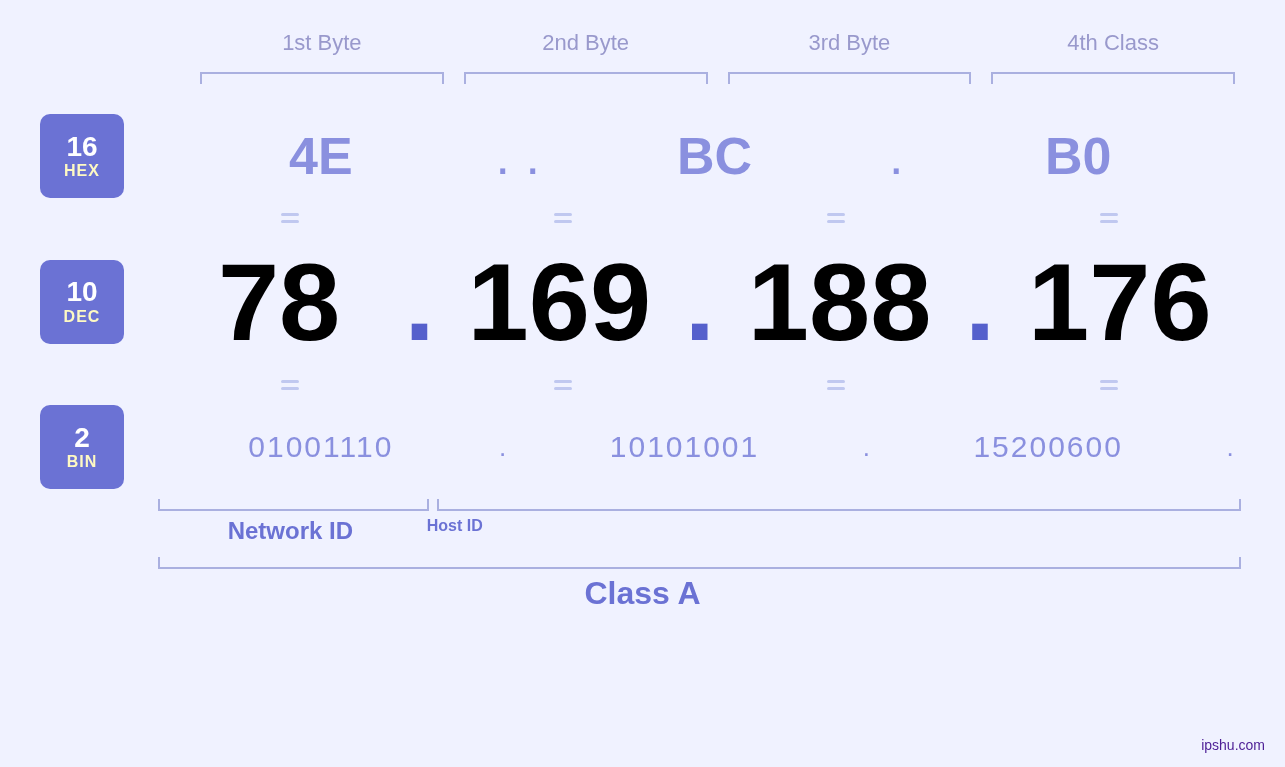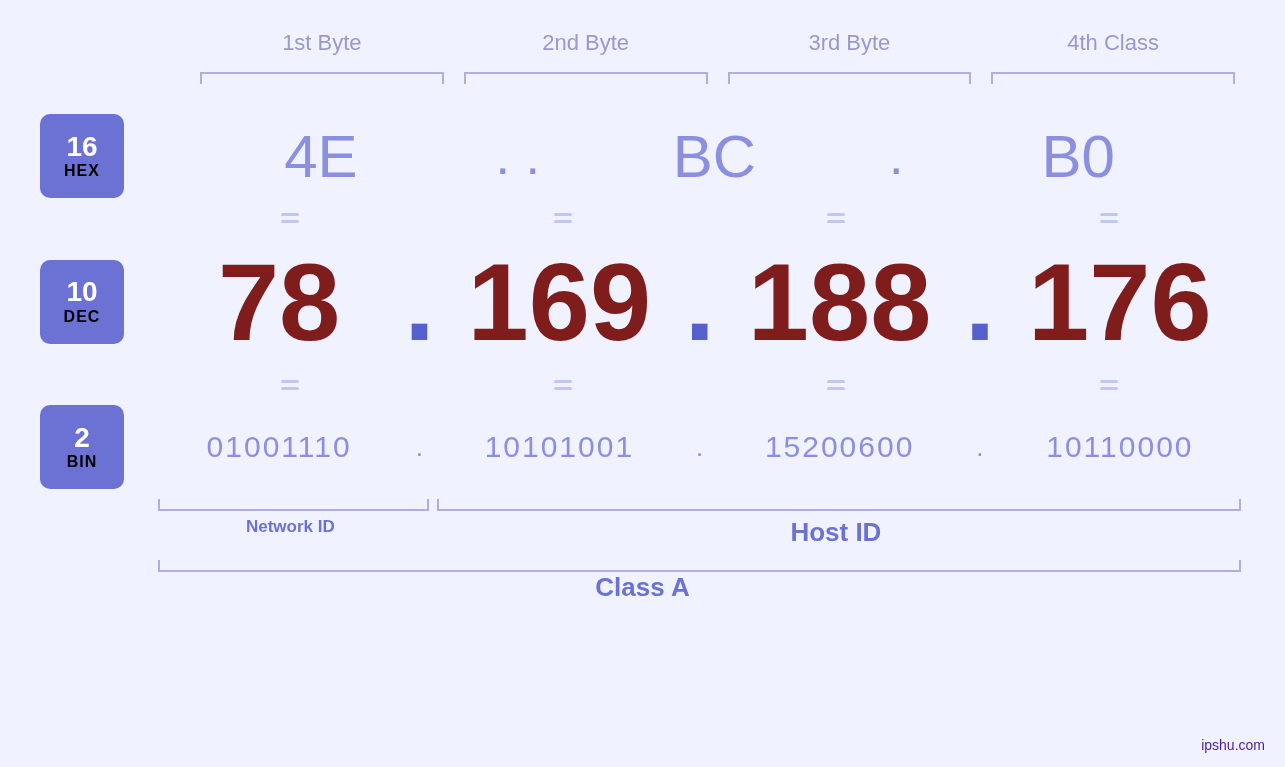--- a/index.html
+++ b/index.html
@@ -80,21 +80,21 @@
     }
 
     .badge-number {
       color: white;
       font-size: 28px;
       font-weight: 700;
       line-height: 1.1;
     }
 
     .badge-label {
-      color: #000000;
+      color: #fef9c3;
       font-size: 16px;
       font-weight: 600;
       letter-spacing: 1px;
     }
 
     
     .columns {
       flex: 1;
       display: flex;
       align-items: center;
@@ -110,52 +110,53 @@
       color: #6b72d4;
       font-size: 36px;
       font-weight: 400;
       flex-shrink: 0;
       width: 30px;
       text-align: center;
     }
 
     
     .hex-value {
-      font-size: 60px;
-      font-weight: 400;
+      font-size: 52px;
+      font-weight: 700;
       color: #8a90df;
     }
 
     
     .dec-value {
       font-size: 110px;
       font-weight: 700;
-      color: #7f1d1d;
+      color: #000000;
       line-height: 1;
     }
 
     .dec-dot {
       font-size: 110px;
       font-weight: 700;
       color: #5560cc;
     }
 
     
     .bin-value {
       font-size: 30px;
       font-weight: 400;
       color: #8a90df;
       letter-spacing: 2px;
     }
 
     .class-label {
       text-align: right;
       color: #6b72d4;
-      font-size: 26px;
+      font-size: 32px;
       font-weight: 600;
+      margin-top: 6px;
     }
 
     .watermark {
       position: absolute;
       bottom: 14px;
       right: 20px;
       color: #4c1d95;
       font-size: 14px;
     }
 
@@ -308,34 +309,33 @@
       <span class="badge-number">2</span>
       <span class="badge-label">BIN</span>
     </div>
     <div class="columns">
       <div class="col-value bin-value">01001110</div>
       <div class="col-dot dot-separator" style="font-size:26px;">.</div>
       <div class="col-value bin-value">10101001</div>
       <div class="col-dot dot-separator" style="font-size:26px;">.</div>
       <div class="col-value bin-value">15200600</div>
       <div class="col-dot dot-separator" style="font-size:26px;">.</div>
-      <div class="col-value bin-value">10110000</div>
     </div>
   </div>
 
   <div style="display:flex; width:100%; padding-left:114px; margin-top:10px;">
 
     <div style="flex:1; margin:0 4px; border-bottom:2px solid #aab0e0; border-left:2px solid #aab0e0; border-right:2px solid #aab0e0; height:12px;"></div>
 
     <div style="flex:3; margin:0 4px; border-bottom:2px solid #aab0e0; border-left:2px solid #aab0e0; border-right:2px solid #aab0e0; height:12px;"></div>
   </div>
 
   <div style="display:flex; width:100%; padding-left:114px; margin-top:6px;">
-    <div style="flex:1; text-align:center; color:#6b72d4; font-size:17px; font-weight:600;">Network ID</div>
-    <div style="flex:3; text-align:center; color:#6b72d4; font-size:26px; font-weight:600;">Host ID</div>
+    <div style="flex:1; text-align:center; color:#6b72d4; font-size:24px; font-weight:600;">Network ID</div>
+    <div style="flex:3; color:#6b72d4; font-size:16px; font-weight:600;">Host ID</div>
   </div>
 
   <div style="width:100%; padding-left:114px; margin-top:12px;">
     <div style="margin:0 4px; border-bottom:2px solid #aab0e0; border-left:2px solid #aab0e0; border-right:2px solid #aab0e0; height:12px;"></div>
   </div>
 
   <div class="class-label">Class A</div>
 
   <div class="watermark">ipshu.com</div>
 

